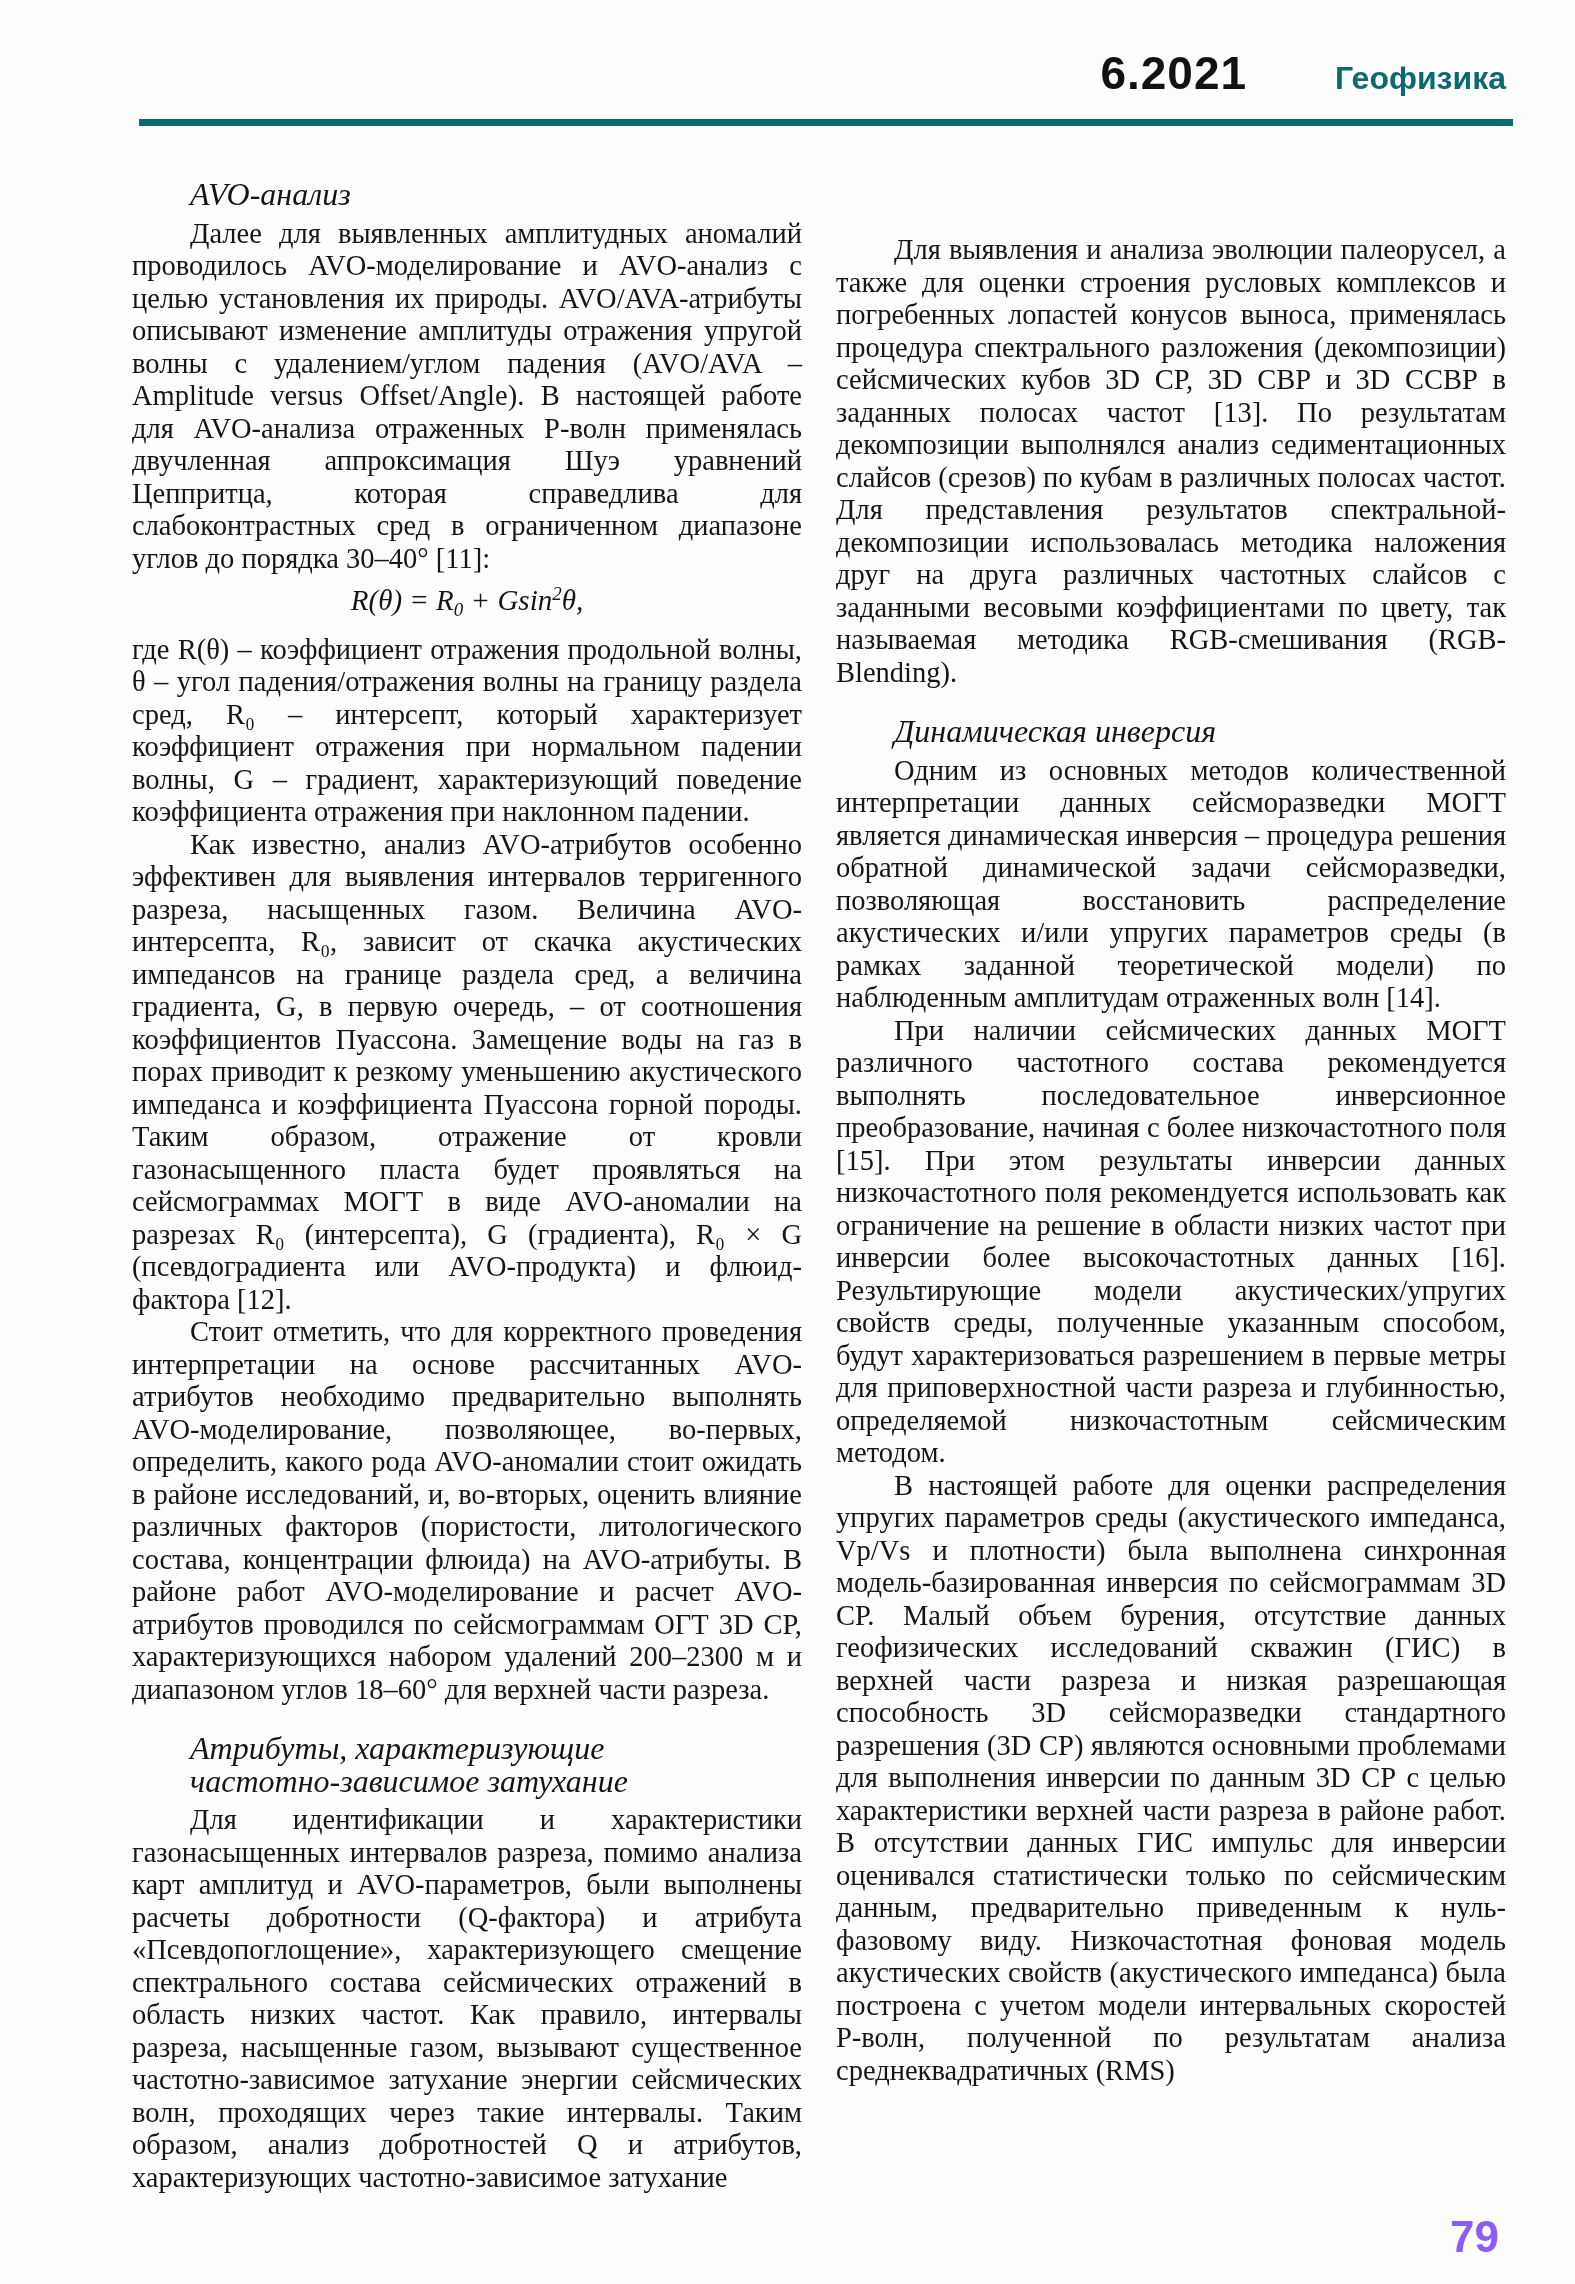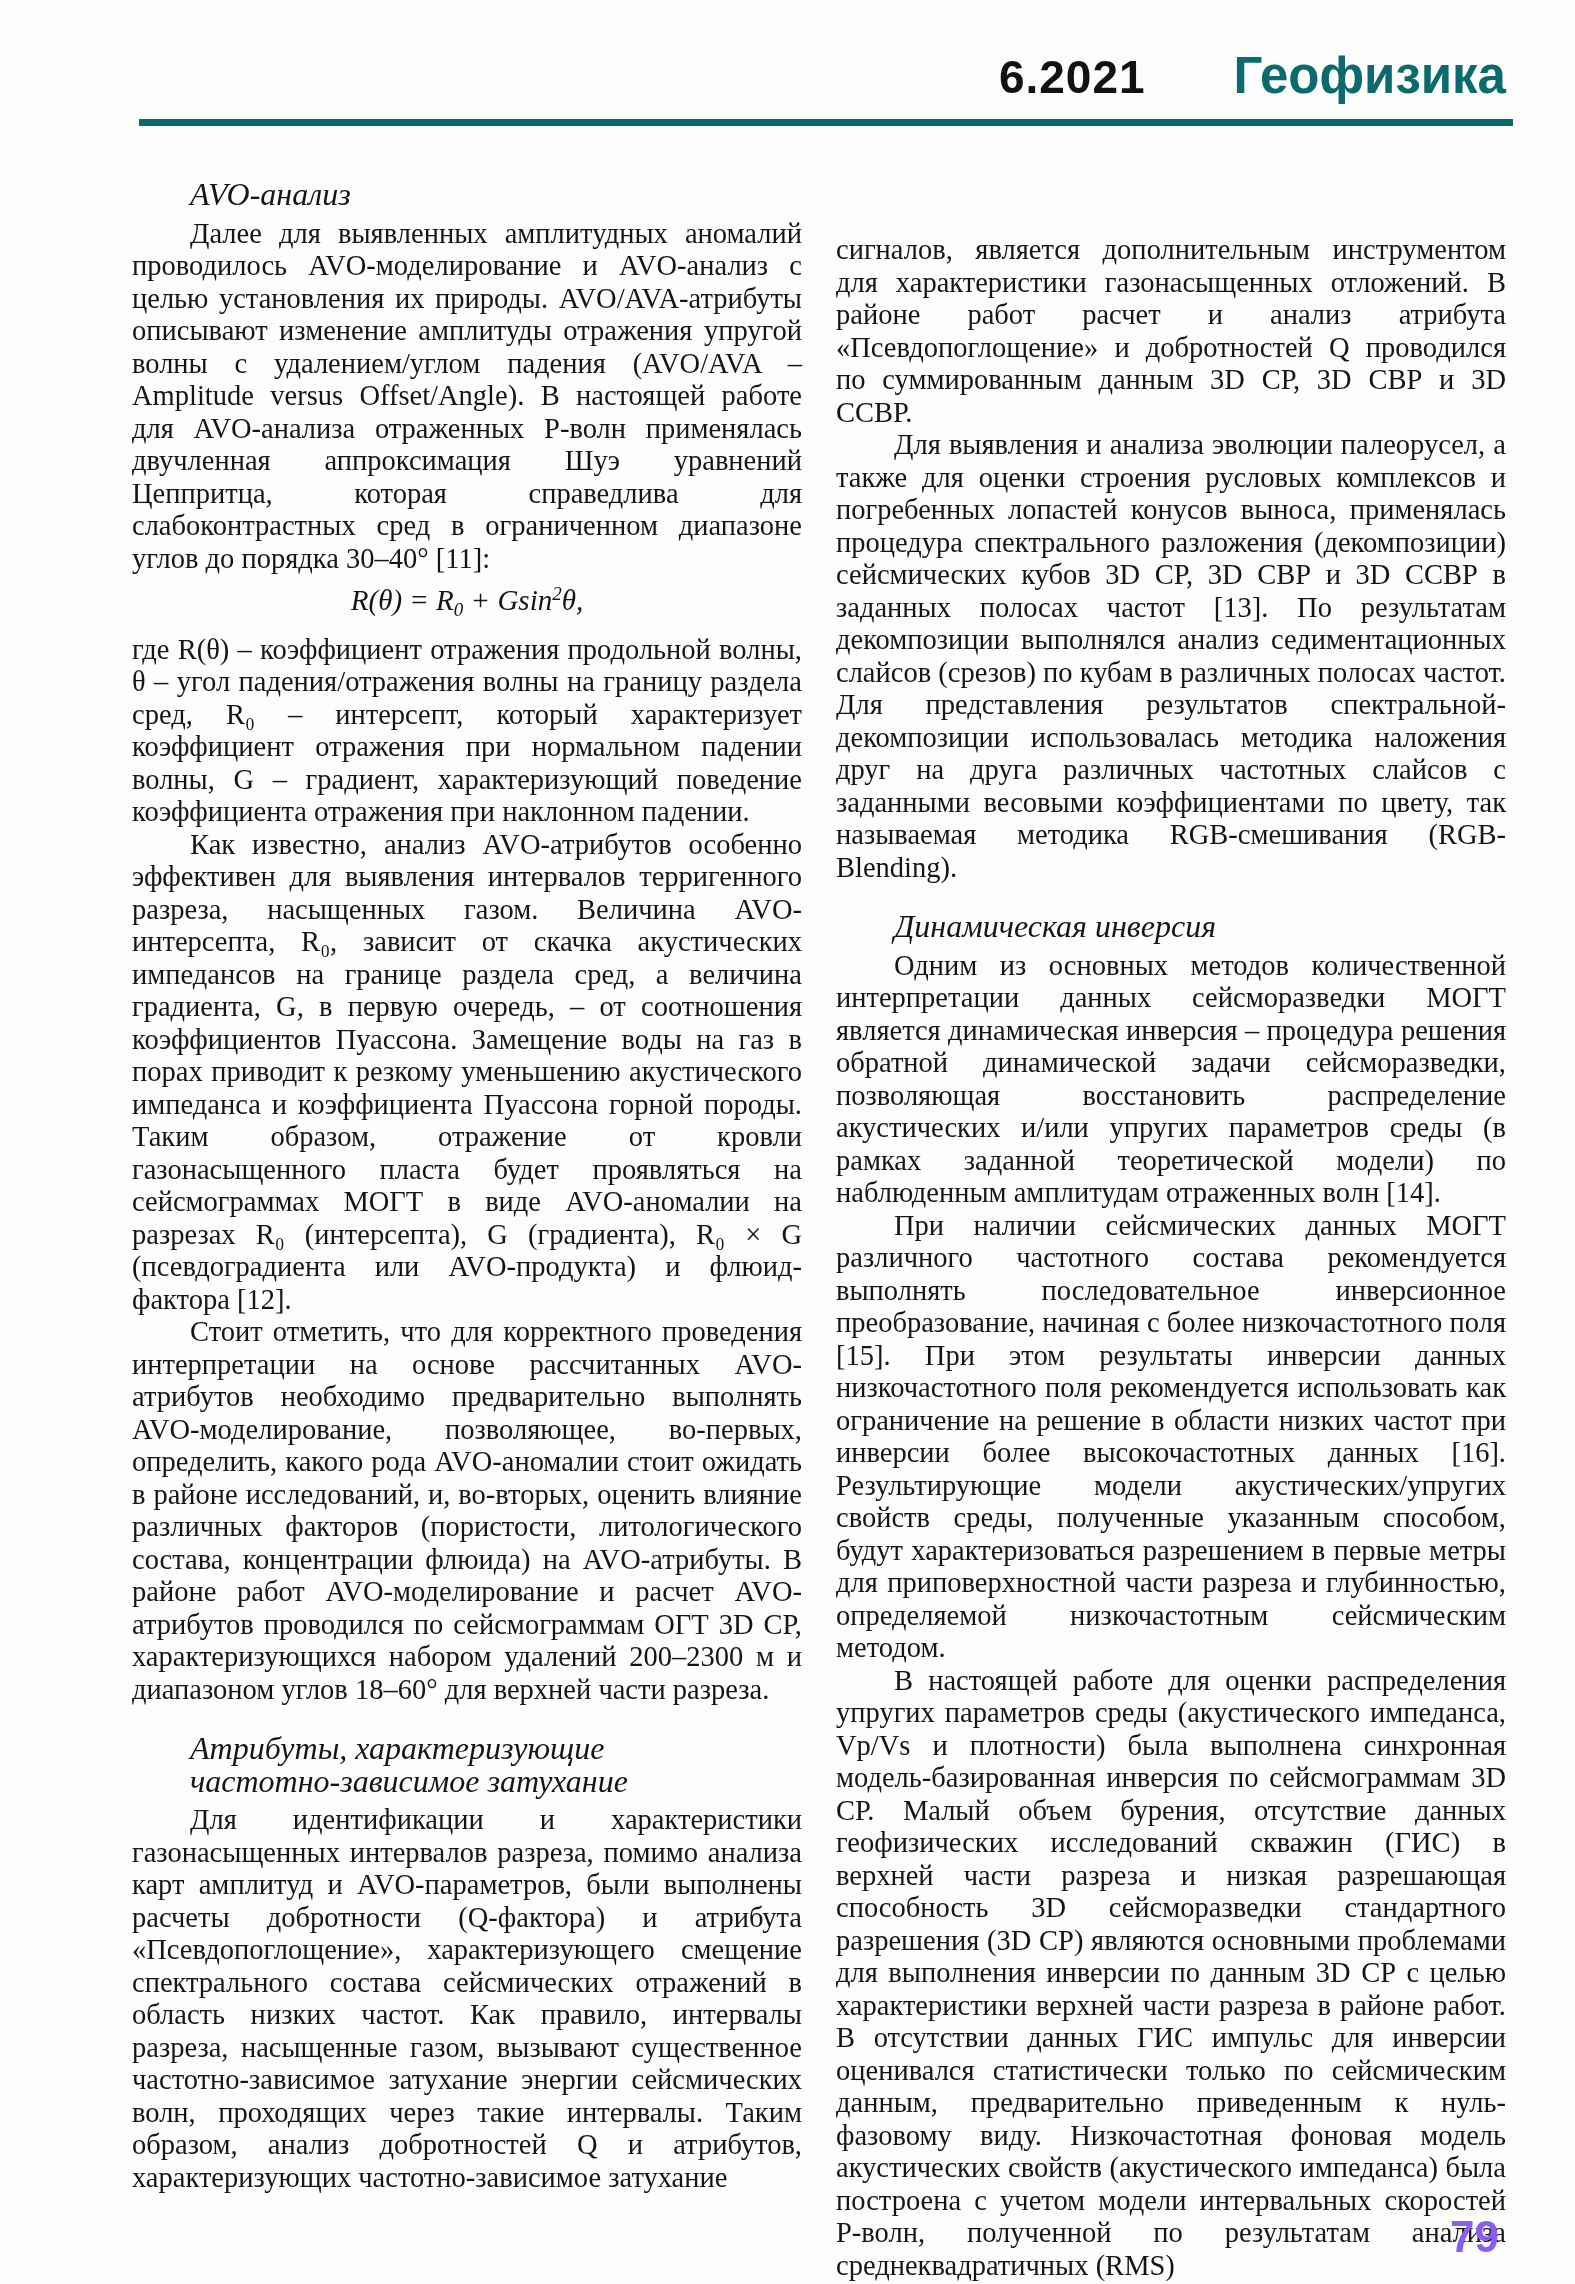--- a/index.html
+++ b/index.html
@@ -13,21 +13,21 @@
     color:#151515;
   }
   
   .header {
     position:absolute; top:46px; left:132px; right:69px;
     display:flex; justify-content:flex-end; align-items:baseline; gap:88px;
     font-family:"Liberation Sans","DejaVu Sans",sans-serif;
     font-weight:bold;
   }
   .header .issue { font-size:46px; letter-spacing:1px; color:#121212; }
-  .header .journal { font-size:51px; color:#0a6a6d; }
+  .header .journal { font-size:32px; color:#0a6a6d; }
   .top-rule {
     position:absolute; top:119px; left:139px; right:62px; height:7px;
     background:#0a6a6d;
   }
   
   .content {
     position:absolute; top:170px; left:132px; width:1374px;
     display:flex; gap:34px;
   }
   .col {
@@ -85,21 +85,20 @@
       <p class="para">Как известно, анализ AVO-атрибутов особенно эффективен для выявления интервалов терригенного разреза, насыщенных газом. Величина AVO-интерсепта, R₀, зависит от скачка акустических импедансов на границе раздела сред, а величина градиента, G, в первую очередь, – от соотношения коэффициентов Пуассона. Замещение воды на газ в порах приводит к резкому уменьшению акустического импеданса и коэффициента Пуассона горной породы. Таким образом, отражение от кровли газонасыщенного пласта будет проявляться на сейсмограммах МОГТ в виде AVO-аномалии на разрезах R₀ (интерсепта), G (градиента), R₀ × G (псевдоградиента или AVO-продукта) и флюид-фактора [12].</p>
       <p class="para">Стоит отметить, что для корректного проведения интерпретации на основе рассчитанных AVO-атрибутов необходимо предварительно выполнять AVO-моделирование, позволяющее, во-первых, определить, какого рода AVO-аномалии стоит ожидать в районе исследований, и, во-вторых, оценить влияние различных факторов (пористости, литологического состава, концентрации флюида) на AVO-атрибуты. В районе работ AVO-моделирование и расчет AVO-атрибутов проводился по сейсмограммам ОГТ 3D СР, характеризующихся набором удалений 200–2300 м и диапазоном углов 18–60° для верхней части разреза.</p>
       <div class="sec-heading">
         <span class="hline">Атрибуты, характеризующие</span>
         <span class="hline">частотно-зависимое затухание</span>
       </div>
       <p class="para">Для идентификации и характеристики газонасыщенных интервалов разреза, помимо анализа карт амплитуд и AVO-параметров, были выполнены расчеты добротности (Q-фактора) и атрибута «Псевдопоглощение», характеризующего смещение спектрального состава сейсмических отражений в область низких частот. Как правило, интервалы разреза, насыщенные газом, вызывают существенное частотно-зависимое затухание энергии сейсмических волн, проходящих через такие интервалы. Таким образом, анализ добротностей Q и атрибутов, характеризующих частотно-зависимое затухание</p>
     </div>
 
     <div class="col col-right">
-      <p class="para noindent">сигналов, является дополнительным инструментом для характеристики газонасыщенных отложений. В районе работ расчет и анализ атрибута «Псевдопоглощение» и добротностей Q проводился по суммированным данным 3D СР, 3D СВР и 3D ССВР.</p>
       <p class="para">Для выявления и анализа эволюции палеорусел, а также для оценки строения русловых комплексов и погребенных лопастей конусов выноса, применялась процедура спектрального разложения (декомпозиции) сейсмических кубов 3D СР, 3D СВР и 3D ССВР в заданных полосах частот [13]. По результатам декомпозиции выполнялся анализ седиментационных слайсов (срезов) по кубам в различных полосах частот. Для представления результатов спектральной-декомпозиции использовалась методика наложения друг на друга различных частотных слайсов с заданными весовыми коэффициентами по цвету, так называемая методика RGB-смешивания (RGB-Blending).</p>
       <div class="sec-heading">
         <span>Динамическая инверсия</span>
       </div>
       <p class="para">Одним из основных методов количественной интерпретации данных сейсморазведки МОГТ является динамическая инверсия – процедура решения обратной динамической задачи сейсморазведки, позволяющая восстановить распределение акустических и/или упругих параметров среды (в рамках заданной теоретической модели) по наблюденным амплитудам отраженных волн [14].</p>
       <p class="para">При наличии сейсмических данных МОГТ различного частотного состава рекомендуется выполнять последовательное инверсионное преобразование, начиная с более низкочастотного поля [15]. При этом результаты инверсии данных низкочастотного поля рекомендуется использовать как ограничение на решение в области низких частот при инверсии более высокочастотных данных [16]. Результирующие модели акустических/упругих свойств среды, полученные указанным способом, будут характеризоваться разрешением в первые метры для приповерхностной части разреза и глубинностью, определяемой низкочастотным сейсмическим методом.</p>
       <p class="para">В настоящей работе для оценки распределения упругих параметров среды (акустического импеданса, Vp/Vs и плотности) была выполнена синхронная модель-базированная инверсия по сейсмограммам 3D СР. Малый объем бурения, отсутствие данных геофизических исследований скважин (ГИС) в верхней части разреза и низкая разрешающая способность 3D сейсморазведки стандартного разрешения (3D СР) являются основными проблемами для выполнения инверсии по данным 3D СР с целью характеристики верхней части разреза в районе работ. В отсутствии данных ГИС импульс для инверсии оценивался статистически только по сейсмическим данным, предварительно приведенным к нуль-фазовому виду. Низкочастотная фоновая модель акустических свойств (акустического импеданса) была построена с учетом модели интервальных скоростей P-волн, полученной по результатам анализа среднеквадратичных (RMS)</p>
     </div>
 
   </div>

